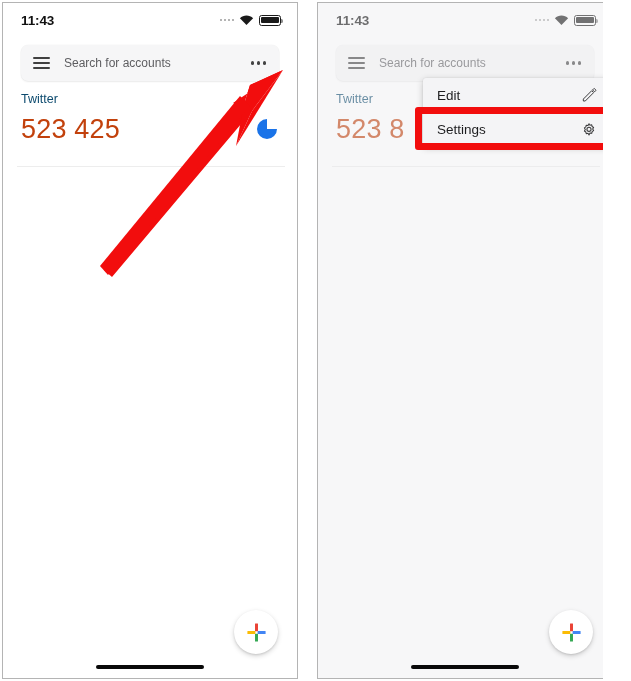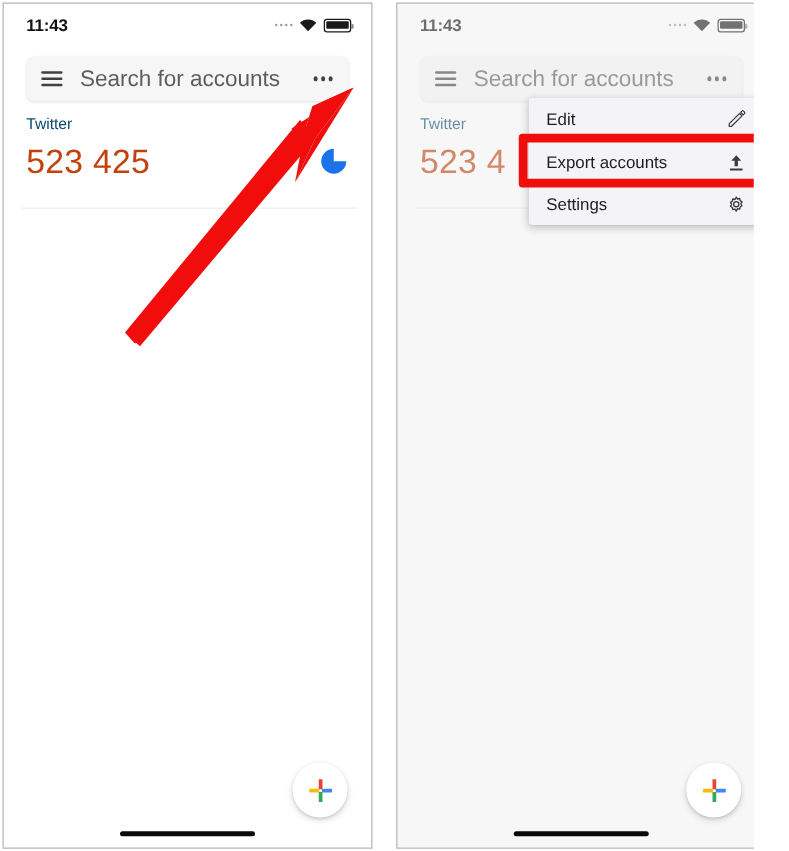--- a/index.html
+++ b/index.html
@@ -115,21 +115,21 @@
     flex: none;
   }
   .hamburger i {
     display: block;
     height: 2px;
     background: #404040;
     border-radius: 1px;
   }
   .search-text {
     margin-left: 14px;
-    font-size: 18px;
+    font-size: 12px;
     color: #5d5d60;
     flex: 1;
     white-space: nowrap;
     overflow: hidden;
   }
   .dots3 {
     display: flex;
     gap: 2.6px;
     flex: none;
   }
@@ -348,43 +348,36 @@
       <span class="dots3">
           <i></i>
           <i></i>
           <i></i>
         </span>
     </div>
 
     <div class="account">
       <div class="account-name">Twitter</div>
       <div class="account-row">
-        <div class="account-code">523 4</div>
+        <div class="account-code">523 8</div>
       </div>
     </div>
     <div class="divider"></div>
 
     <div class="scrim"></div>
 
     <div class="menu">
 
       <div class="menu-item">
         <span class="menu-label">Edit</span>
         <svg class="menu-icon" viewBox="0 0 24 24">
           <path d="M3.5 18.1 16 5.6l2.9 2.9L6.4 21H3.5zM17.3 4.3l1.5-1.5a1.3 1.3 0 0 1 1.9 0l1.1 1.1a1.3 1.3 0 0 1 0 1.9l-1.5 1.5z" fill="none" stroke="#3c3c3e" stroke-width="1.5" stroke-linejoin="round"></path>
         </svg>
       </div>
 
-      <div class="menu-item">
-        <span class="menu-label">Export accounts</span>
-        <svg class="menu-icon" viewBox="0 0 24 24">
-          <path d="M12 3.2 18 10h-4v6.6h-4V10H6z" fill="#3c3c3e"></path>
-          <rect x="4.4" y="19.2" width="15.2" height="2.3" rx="0.6" fill="#3c3c3e"></rect>
-        </svg>
-      </div>
 
       <div class="menu-item">
         <span class="menu-label">Settings</span>
         <svg class="menu-icon" viewBox="0 0 24 24">
           <path d="M12 2.6l1.5 2.2 2.6-.6.6 2.6 2.2 1.5-1.4 2.3 1.4 2.3-2.2 1.5-.6 2.6-2.6-.6L12 19.4l-1.5-2.4-2.6.6-.6-2.6-2.2-1.5 1.4-2.3L5.1 8.9l2.2-1.5.6-2.6 2.6.6z" fill="none" stroke="#3c3c3e" stroke-width="1.6" stroke-linejoin="round"></path>
           <circle cx="12" cy="11" r="3.1" fill="none" stroke="#3c3c3e" stroke-width="1.6"></circle>
         </svg>
       </div>
     </div>
 

